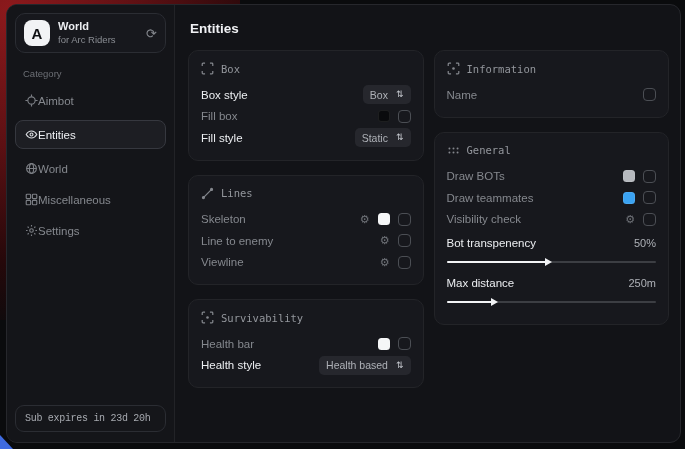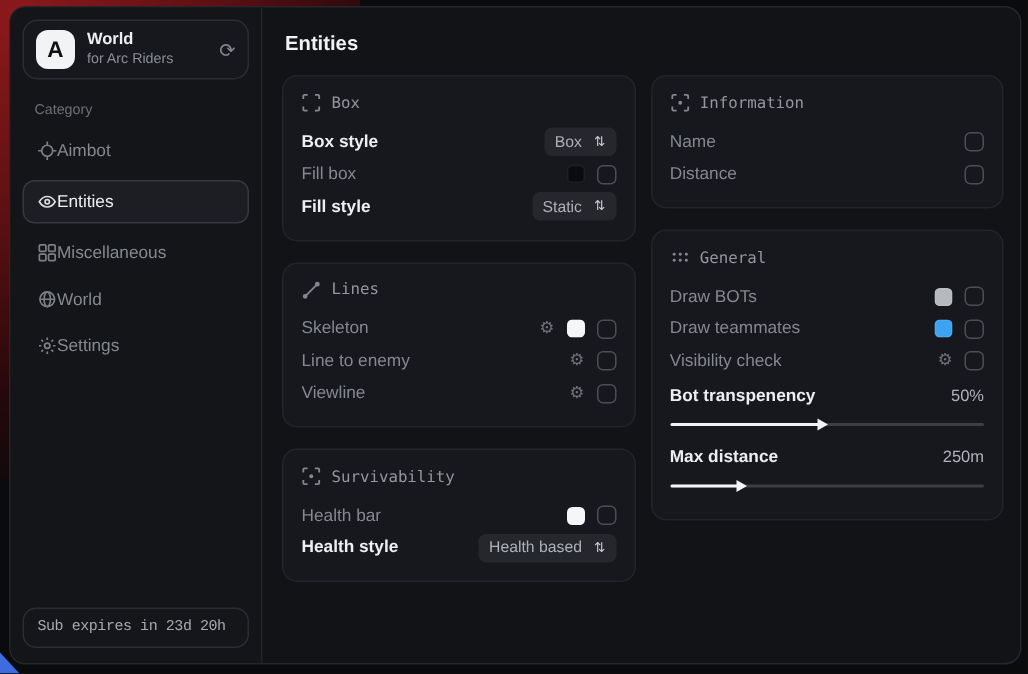--- a/index.html
+++ b/index.html
@@ -70,21 +70,21 @@
     background:#17181d;border:1px solid #232428;border-radius:10px;
     padding:10px 12px 11px 12px;box-sizing:border-box;
   }
   .card-header{
     display:flex;align-items:center;gap:7px;margin:1px 0 9px 0;
     font-family:"DejaVu Sans Mono", monospace;font-size:10.5px;color:#94979d;
   }
   .card-header .hico{width:13px;height:13px;color:#84878d;flex:none;}
   .row{display:flex;align-items:center;height:21.5px;}
   .row-label{font-size:11.5px;color:#85888e;}
-  .row.active .row-label{color:#eceef1;font-weight:700;}
+  .row.active .row-label{color:#eceef1;font-weight:400;}
   .controls{margin-left:auto;display:flex;align-items:center;gap:8px;}
   .swatch{width:12px;height:12px;border-radius:3.5px;border:1px solid rgba(255,255,255,0.08);box-sizing:border-box;cursor:pointer;}
   .checkbox{
     width:13px;height:13px;border:1.5px solid #4b4e54;border-radius:4px;
     box-sizing:border-box;cursor:pointer;background:transparent;
   }
   .gearbtn{color:#6f7278;font-size:11px;line-height:1;cursor:pointer;}
   .dropdown{
     display:flex;align-items:center;gap:8px;background:#26272d;border-radius:5px;
     height:19px;padding:0 7px;cursor:pointer;
@@ -138,41 +138,41 @@
           <svg width="13" height="13" viewBox="0 0 16 16" fill="none" stroke="currentColor" stroke-width="1.4">
             <path d="M1.5 8s2.5-4.3 6.5-4.3S14.5 8 14.5 8 12 12.3 8 12.3 1.5 8 1.5 8z"></path>
               <circle cx="8" cy="8" r="1.8"></circle>
           </svg>
         </span>
         <span>Entities</span>
       </div>
       <div class="nav-item">
         <span class="nico">
           <svg width="13" height="13" viewBox="0 0 16 16" fill="none" stroke="currentColor" stroke-width="1.4">
+            <circle cx="8" cy="8" r="6"></circle>
+              <ellipse cx="8" cy="8" rx="2.6" ry="6"></ellipse>
+              <path d="M2 8h12"></path>
+          </svg>
+        </span>
+        <span>World</span>
+      </div>
+      <div class="nav-item">
+        <span class="nico">
+          <svg width="13" height="13" viewBox="0 0 16 16" fill="none" stroke="currentColor" stroke-width="1.4">
             <rect x="1.5" y="1.5" width="5.4" height="5.4" rx="1"></rect>
               <rect x="9.1" y="1.5" width="5.4" height="5.4" rx="1"></rect>
             <rect x="1.5" y="9.1" width="5.4" height="5.4" rx="1"></rect>
               <rect x="9.1" y="9.1" width="5.4" height="5.4" rx="1"></rect>
           </svg>
         </span>
         <span>Miscellaneous</span>
       </div>
       <div class="nav-item">
         <span class="nico">
           <svg width="13" height="13" viewBox="0 0 16 16" fill="none" stroke="currentColor" stroke-width="1.4">
-            <circle cx="8" cy="8" r="6"></circle>
-              <ellipse cx="8" cy="8" rx="2.6" ry="6"></ellipse>
-              <path d="M2 8h12"></path>
-          </svg>
-        </span>
-        <span>World</span>
-      </div>
-      <div class="nav-item">
-        <span class="nico">
-          <svg width="13" height="13" viewBox="0 0 16 16" fill="none" stroke="currentColor" stroke-width="1.4">
             <circle cx="8" cy="8" r="2.2"></circle>
             <path d="M8 1.2v2M8 12.8v2M1.2 8h2M12.8 8h2M3.2 3.2l1.4 1.4M11.4 11.4l1.4 1.4M12.8 3.2l-1.4 1.4M4.6 11.4l-1.4 1.4"></path>
           </svg>
         </span>
         <span>Settings</span>
       </div>
     </div>
 
     <div class="sidebar-spacer"></div>
 
@@ -295,26 +295,20 @@
             <span class="hico">
               <svg width="13" height="13" viewBox="0 0 16 16" fill="none" stroke="currentColor" stroke-width="1.5">
                 <path d="M1.5 5V2.5a1 1 0 0 1 1-1H5M11 1.5h2.5a1 1 0 0 1 1 1V5M14.5 11v2.5a1 1 0 0 1-1 1H11M5 14.5H2.5a1 1 0 0 1-1-1V11"></path>
                 <circle cx="8" cy="8" r="1.6" fill="currentColor" stroke="none"></circle>
               </svg>
             </span>
             <span>Information</span>
           </div>
           <div class="row">
             <span class="row-label">Name</span>
-            <span class="controls">
-              <span class="checkbox"></span>
-            </span>
-          </div>
-          <div class="row">
-            <span class="row-label">Distance</span>
             <span class="controls">
               <span class="checkbox"></span>
             </span>
           </div>
         </div>
 
         <div class="card">
           <div class="card-header">
             <span class="hico">
               <svg width="13" height="13" viewBox="0 0 16 16" fill="currentColor">

